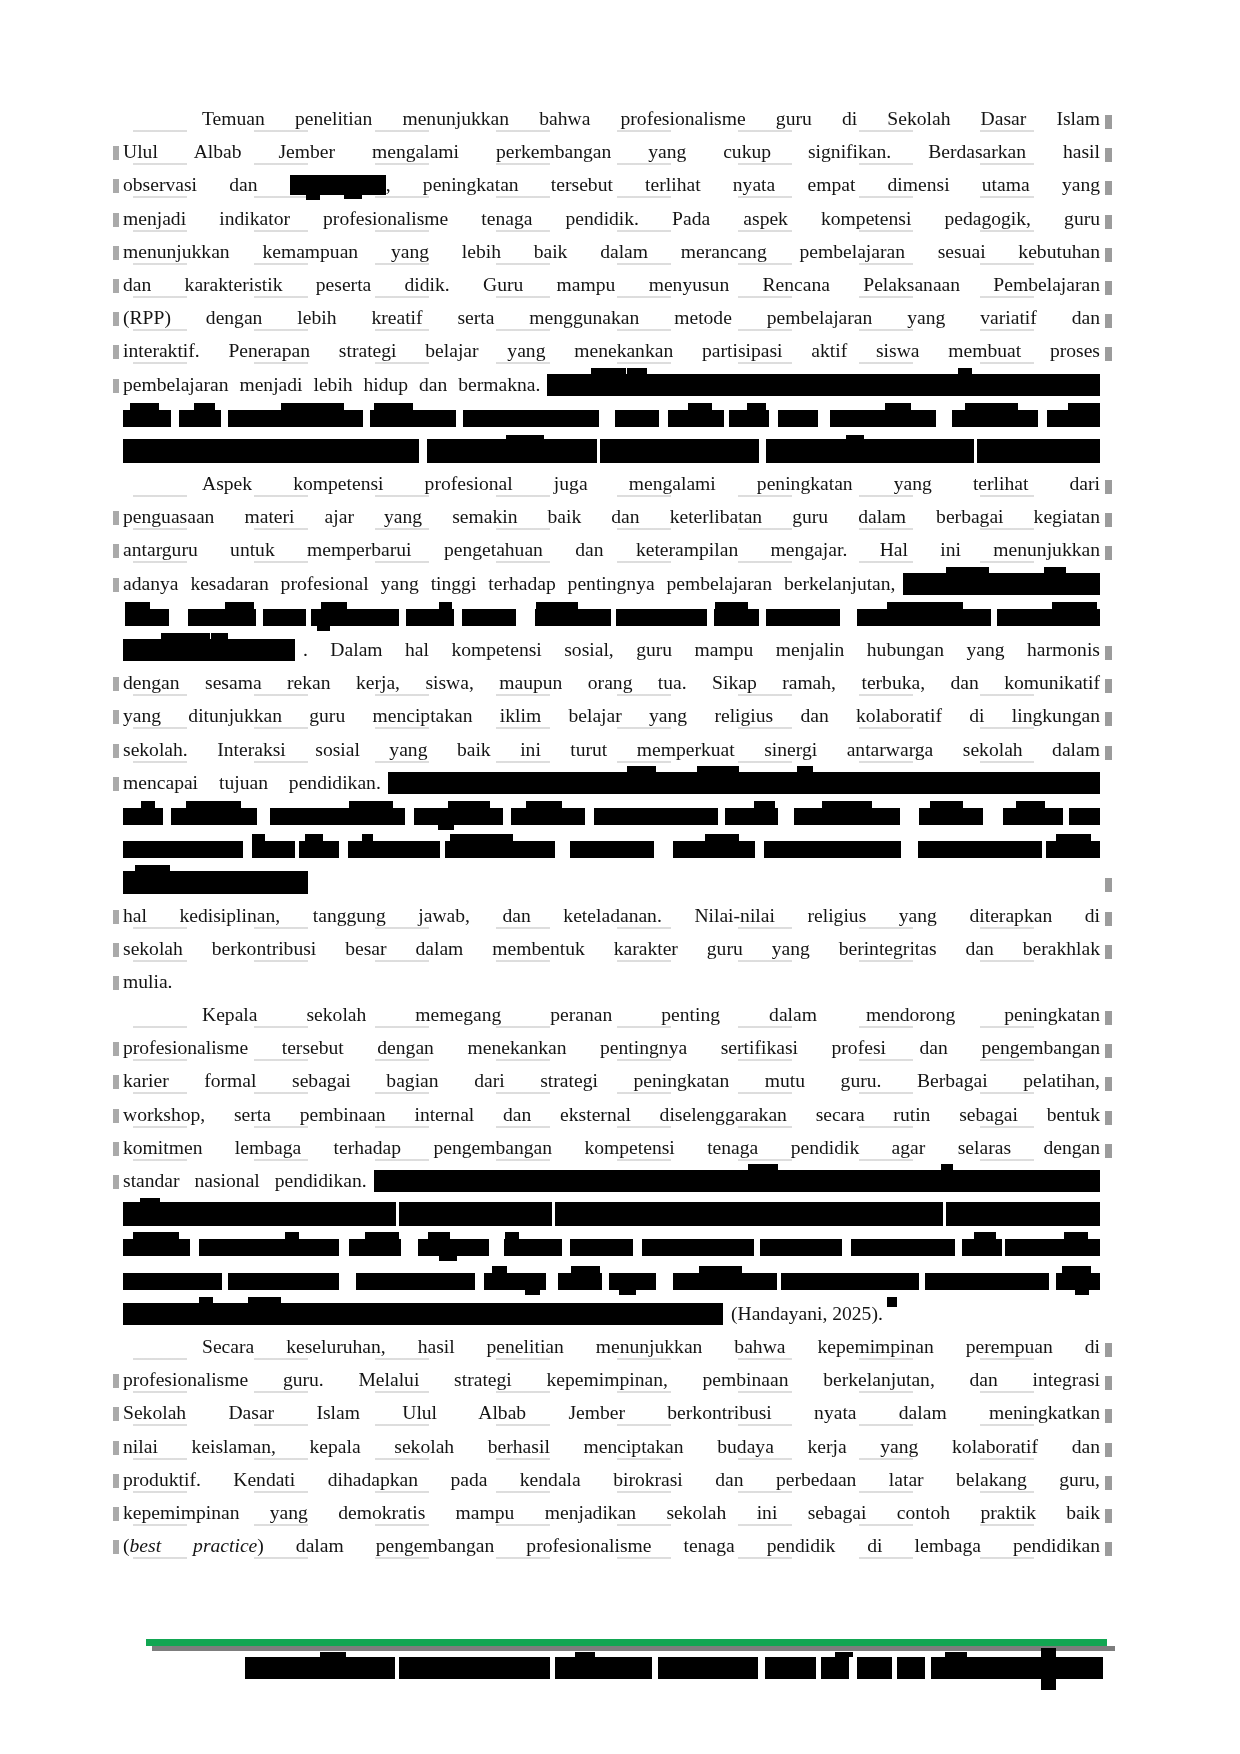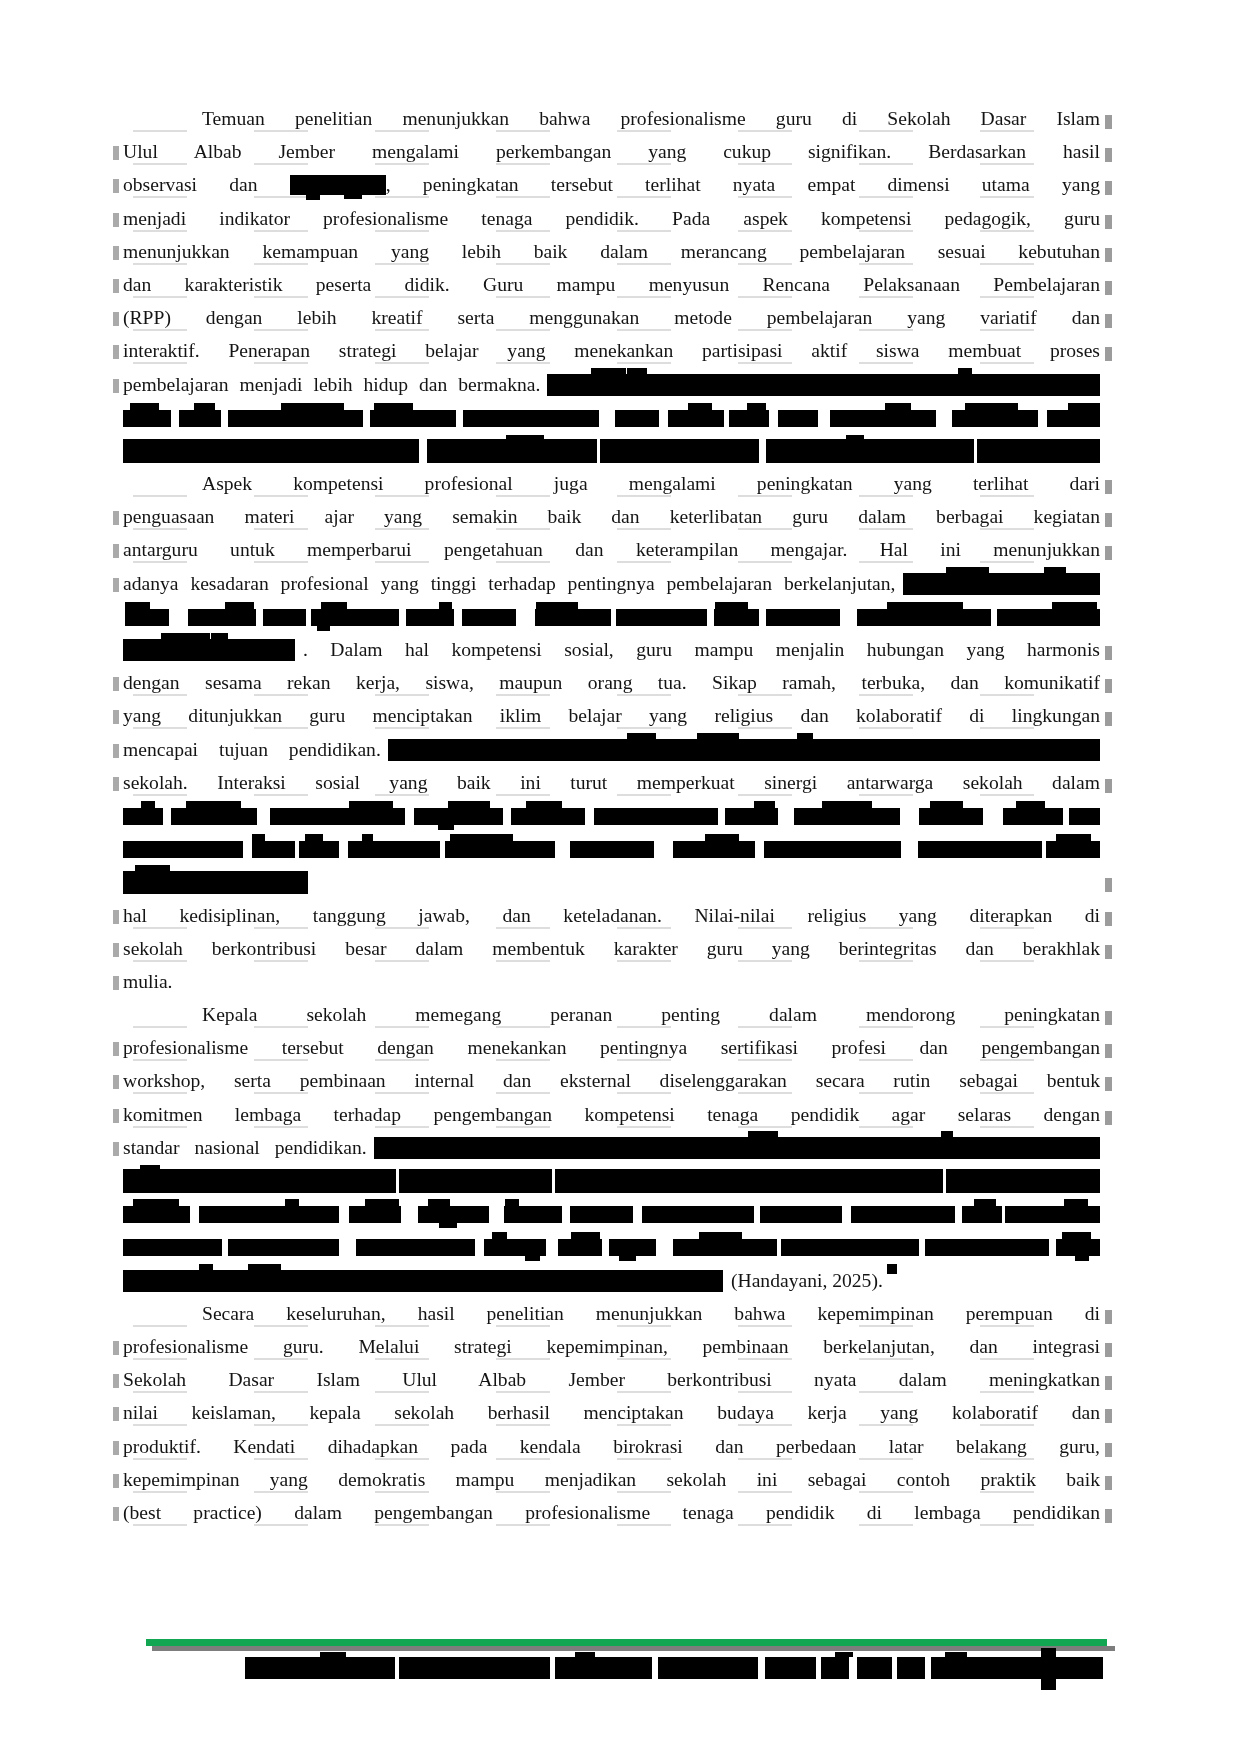--- a/index.html
+++ b/index.html
@@ -126,29 +126,29 @@
       <div class="line text flex rm">
         <span class="r-lead" style="width: 172px;">
           <i class="bump" style="left: 21.8724%; width: 23.8714px; top: -6px; height: 6px;"></i>
           <i class="bump" style="left: 51.3515%; width: 16.2698px; top: -6px; height: 6px;"></i>
           <i class="bump" style="left: 28.4668%; width: 38.3269px; top: -6px; height: 6px;"></i>
         </span>
         <span class="grow">. Dalam hal kompetensi sosial, guru mampu menjalin hubungan yang harmonis</span>
       </div>
       <div class="line text smudge lm rm"><span>dengan sesama rekan kerja, siswa, maupun orang tua. Sikap ramah, terbuka, dan komunikatif</span></div>
       <div class="line text smudge lm rm"><span>yang ditunjukkan guru menciptakan iklim belajar yang religius dan kolaboratif di lingkungan</span></div>
+      <div class="line text smudge lm rm"><span>sekolah. Interaksi sosial yang baik ini turut memperkuat sinergi antarwarga sekolah dalam</span></div>
       <div class="line text flex lm" style="word-spacing: 16px;">
         <span class="nat">mencapai tujuan pendidikan.</span>
         <span class="r-fill">
           <i class="bump" style="left: 57.4362%; width: 16.3532px; top: -6px; height: 6px;"></i>
           <i class="bump" style="left: 43.4194%; width: 41.8104px; top: -6px; height: 6px;"></i>
           <i class="bump" style="left: 33.5301%; width: 29.5781px; top: -6px; height: 6px;"></i>
         </span>
       </div>
-      <div class="line text smudge lm rm"><span>sekolah. Interaksi sosial yang baik ini turut memperkuat sinergi antarwarga sekolah dalam</span></div>
       <div class="line band">
         <div class="bb" style="left: 0px; top: 9px; width: 40.2253px; height: 17px;"></div>
         <div class="bb" style="left: 18.3235px; top: 2px; width: 13.4554px; height: 8px;"></div>
         <div class="bb" style="left: 48.1789px; top: 9px; width: 85.8716px; height: 17px;"></div>
         <div class="bb" style="left: 62.5406px; top: 2px; width: 55.8496px; height: 8px;"></div>
         <div class="bb" style="left: 147.368px; top: 9px; width: 134.715px; height: 17px;"></div>
         <div class="bb" style="left: 226.135px; top: 2px; width: 44.2434px; height: 8px;"></div>
         <div class="bb" style="left: 291.017px; top: 9px; width: 89.3754px; height: 17px;"></div>
         <div class="bb" style="left: 325.262px; top: 2px; width: 41.6621px; height: 8px;"></div>
         <div class="bb" style="left: 314.863px; top: 26px; width: 16.1457px; height: 5px;"></div>
@@ -187,20 +187,21 @@
         <span class="r-lead" style="width: 185px;">
           <i class="bump" style="left: 6.55165%; width: 24.2534px; top: -6px; height: 6px;"></i>
           <i class="bump" style="left: 14.4351%; width: 20.4122px; top: -6px; height: 6px;"></i>
         </span>
       </div>
       <div class="line text smudge lm rm"><span>hal kedisiplinan, tanggung jawab, dan keteladanan. Nilai-nilai religius yang diterapkan di</span></div>
       <div class="line text smudge lm rm"><span>sekolah berkontribusi besar dalam membentuk karakter guru yang berintegritas dan berakhlak</span></div>
       <div class="line text nojust lm"><span>mulia.</span></div>
       <div class="line text ind smudge rm"><span>Kepala sekolah memegang peranan penting dalam mendorong peningkatan</span></div>
       <div class="line text smudge lm rm"><span>profesionalisme tersebut dengan menekankan pentingnya sertifikasi profesi dan pengembangan</span></div>
+      <div class="line text smudge lm rm"><span>karier formal sebagai bagian dari strategi peningkatan mutu guru. Berbagai pelatihan,</span></div>
       <div class="line text smudge lm rm"><span>workshop, serta pembinaan internal dan eksternal diselenggarakan secara rutin sebagai bentuk</span></div>
       <div class="line text smudge lm rm"><span>komitmen lembaga terhadap pengembangan kompetensi tenaga pendidik agar selaras dengan</span></div>
       <div class="line text flex lm" style="word-spacing: 10px;">
         <span class="nat">standar nasional pendidikan.</span>
         <span class="r-fill">
           <i class="bump" style="left: 51.776%; width: 28.4728px; top: -6px; height: 6px;"></i>
           <i class="bump" style="left: 78.0633%; width: 12.3273px; top: -6px; height: 6px;"></i>
           <i class="bump" style="left: 51.5216%; width: 30.4798px; top: -6px; height: 6px;"></i>
         </span>
       </div>
@@ -258,21 +259,21 @@
         </span>
         <span class="nat">(Handayani, 2025).</span>
         <span class="sq"></span>
       </div>
       <div class="line text ind smudge rm"><span>Secara keseluruhan, hasil penelitian menunjukkan bahwa kepemimpinan perempuan di</span></div>
       <div class="line text smudge lm rm"><span>profesionalisme guru. Melalui strategi kepemimpinan, pembinaan berkelanjutan, dan integrasi</span></div>
       <div class="line text smudge lm rm"><span>Sekolah Dasar Islam Ulul Albab Jember berkontribusi nyata dalam meningkatkan</span></div>
       <div class="line text smudge lm rm"><span>nilai keislaman, kepala sekolah berhasil menciptakan budaya kerja yang kolaboratif dan</span></div>
       <div class="line text smudge lm rm"><span>produktif. Kendati dihadapkan pada kendala birokrasi dan perbedaan latar belakang guru,</span></div>
       <div class="line text smudge lm rm"><span>kepemimpinan yang demokratis mampu menjadikan sekolah ini sebagai contoh praktik baik</span></div>
-      <div class="line text smudge lm rm"><span>(</span><span style="">best practice</span><span>) dalam pengembangan profesionalisme tenaga pendidik di lembaga pendidikan</span></div>
+      <div class="line text smudge lm rm"><span>(</span><span style="font-style: italic;">best practice</span><span>) dalam pengembangan profesionalisme tenaga pendidik di lembaga pendidikan</span></div>
     </div>
   <div class="green-rule"></div>
   <div class="gray-rule"></div>
   <div class="fbar">
       <div class="fslit" style="left: 305px; width: 5px;"></div>
       <div class="fslit" style="left: 407px; width: 6px;"></div>
       <div class="fslit" style="left: 513px; width: 7px;"></div>
       <div class="fslit" style="left: 571px; width: 5px;"></div>
       <div class="fslit" style="left: 604px; width: 8px;"></div>
       <div class="fslit" style="left: 647px; width: 5px;"></div>

